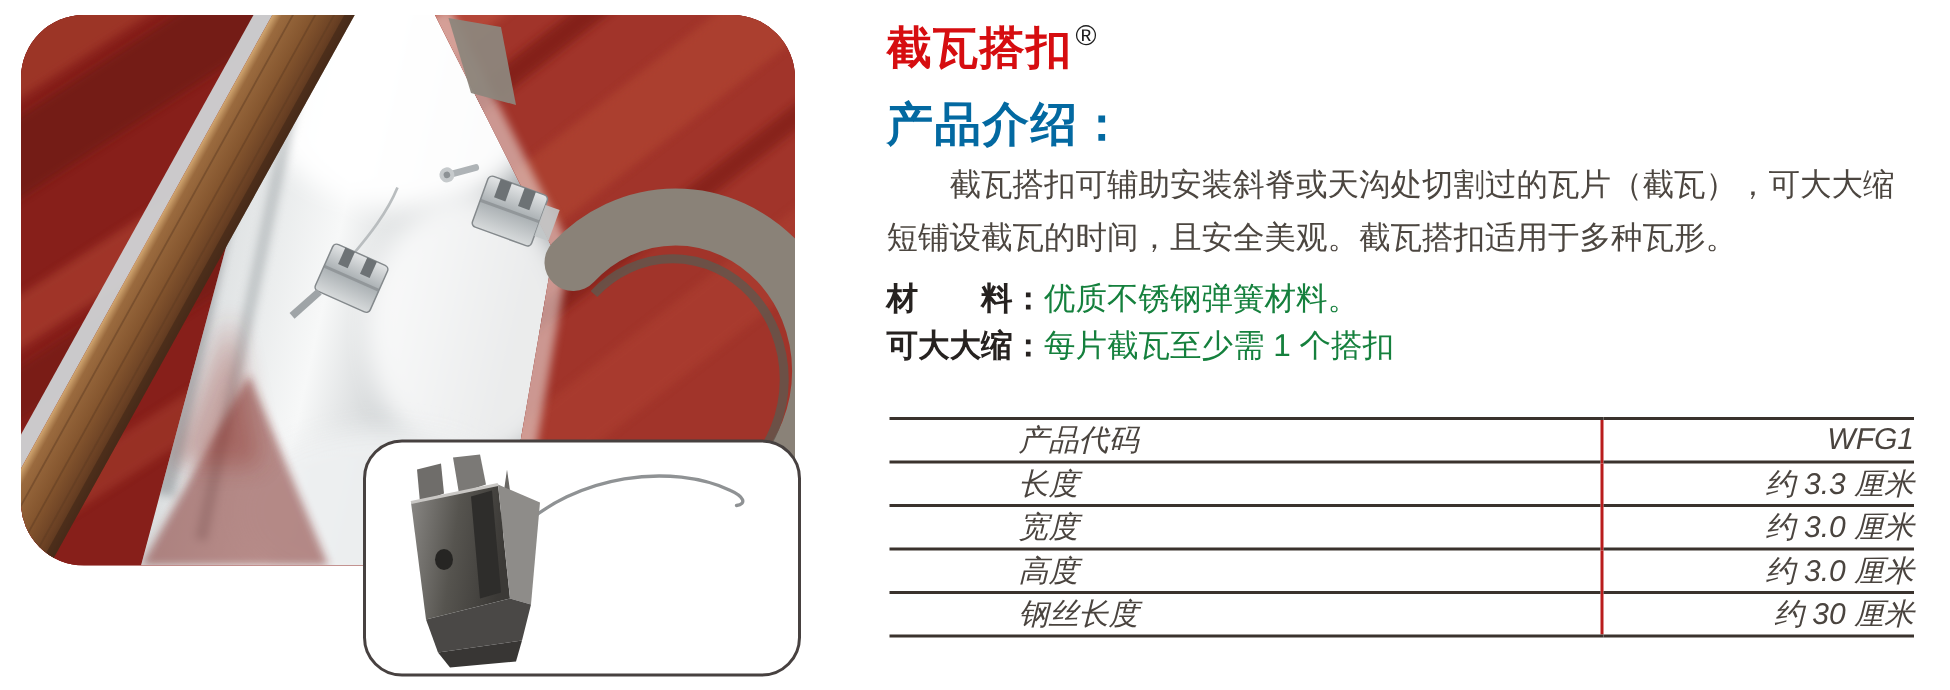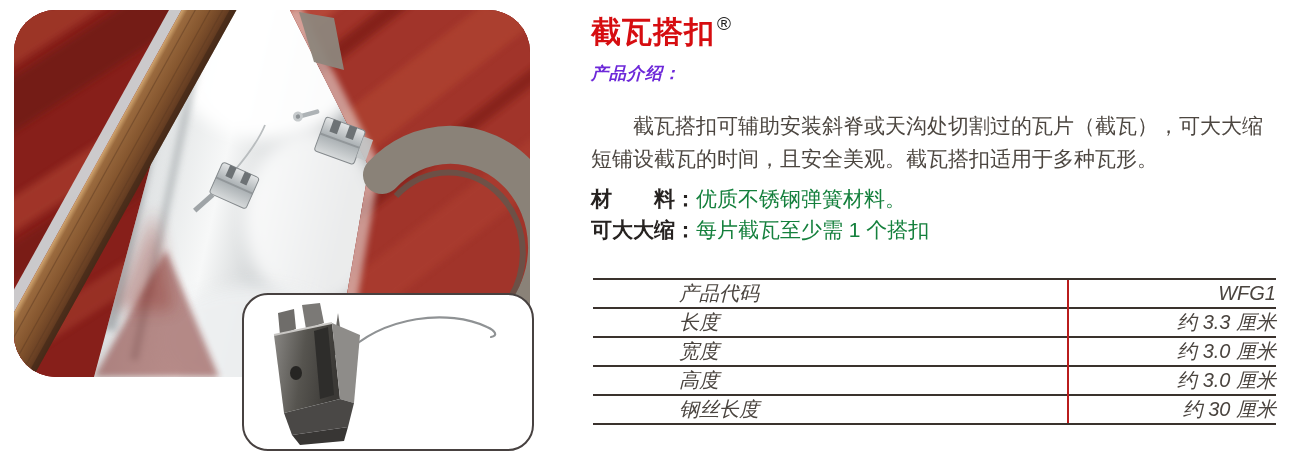--- a/index.html
+++ b/index.html
@@ -17,23 +17,23 @@
     position:absolute;left:242px;top:293px;width:292px;height:158px;
     background:#ffffff;border:2px solid #474140;border-radius:26px;
     box-sizing:border-box;overflow:hidden;z-index:3;
   }
   .inset svg{display:block;width:100%;height:100%;}
   
   .content{position:absolute;left:591px;top:0;width:702px;height:376px;}
   .title-row{position:absolute;left:0;top:12px;white-space:nowrap;}
   .product-title{font-size:30px;font-weight:700;color:#d60d10;letter-spacing:1px;}
   .reg-mark{font-size:19px;font-weight:400;color:#1d1d1d;position:relative;top:-12px;margin-left:2px;}
-  .intro-heading{position:absolute;left:0;top:62px;font-size:17px;font-weight:700;color:#6d28d9;letter-spacing:1px;font-style:italic;}
+  .intro-heading{position:absolute;left:0;top:62px;font-size:31px;font-weight:700;color:#0369a1;letter-spacing:1px;}
   .para{position:absolute;left:0;top:109px;width:702px;font-size:21px;line-height:33px;color:#4c4640;}
-  .para .line1{text-indent:2em;}
+  .para .line1{text-indent:2em;font-family:Liberation Mono, monospace;}
   .spec-line{position:absolute;left:0;font-size:21px;white-space:nowrap;}
   .spec-line .lbl{font-weight:700;color:#262220;}
   .spec-line .val{color:#15803d;}
   .spec-line.material{top:185px;}
   .spec-line.usage{top:216px;}
   
   .spec-table{
     position:absolute;left:2px;top:278px;width:683px;
     border-collapse:collapse;table-layout:fixed;
   }

